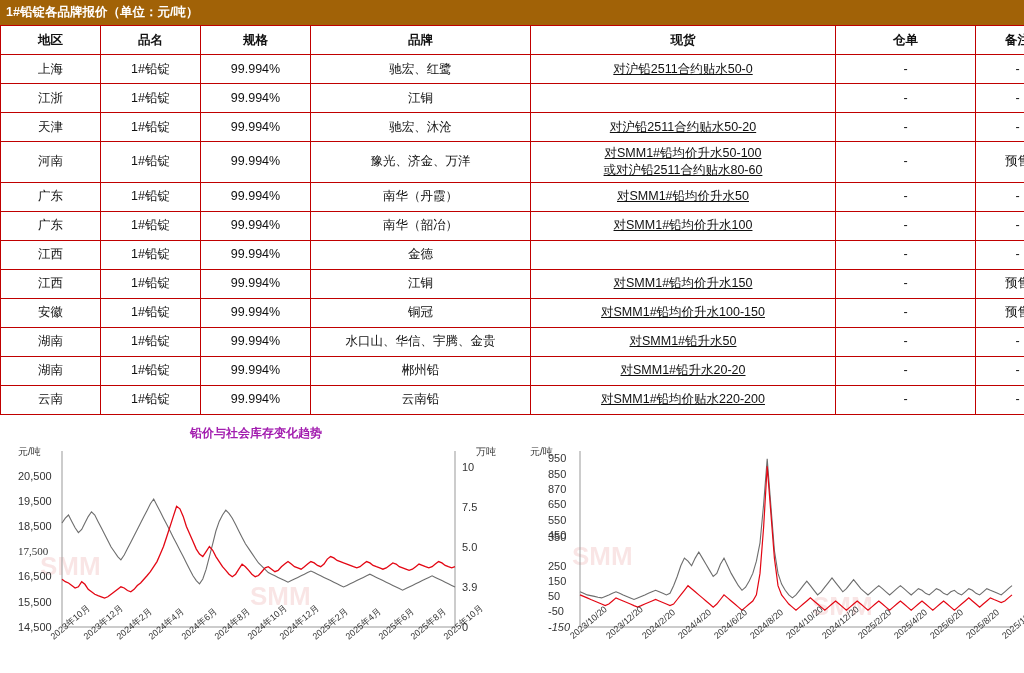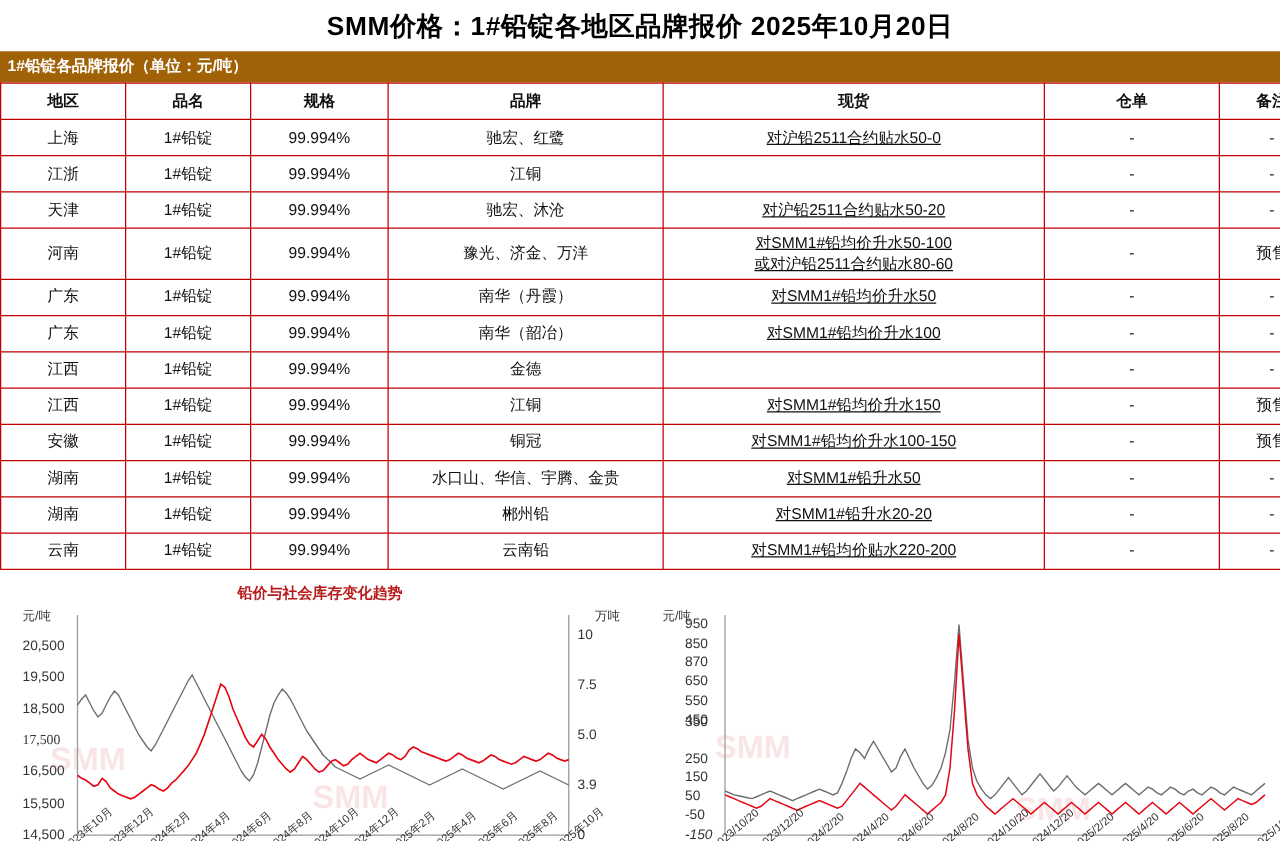--- a/index.html
+++ b/index.html
@@ -75,21 +75,21 @@
   }
   .chart-box {
     position: relative;
     width: 512px;
     height: 290px;
   }
   .chart-title {
     text-align: center;
     font-size: 12px;
     font-weight: bold;
-    color: #b91c1c;
+    color: #a21caf;
     margin-top: 4px;
   }
   .axis-label {
     position: absolute;
     font-size: 10px;
     color: #333;
   }
   .plot {
     position: absolute;
   }
@@ -115,21 +115,20 @@
     pointer-events: none;
     user-select: none;
   }
   svg { display: block; }
 </style>
 </head>
 <body>
 
 <div class="page">
 
-  <div class="main-title">SMM价格：1#铅锭各地区品牌报价 2025年10月20日</div>
 
   <div class="subhead">1#铅锭各品牌报价（单位：元/吨）</div>
 
   <table class="quote">
     <thead>
       <tr>
         <th class="col-region">地区</th>
         <th class="col-name">品名</th>
         <th class="col-spec">规格</th>
         <th class="col-brand">品牌</th>

